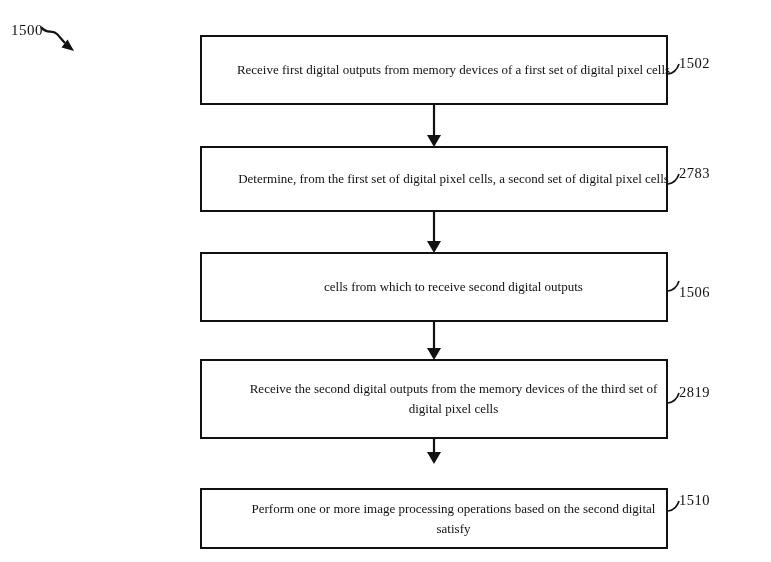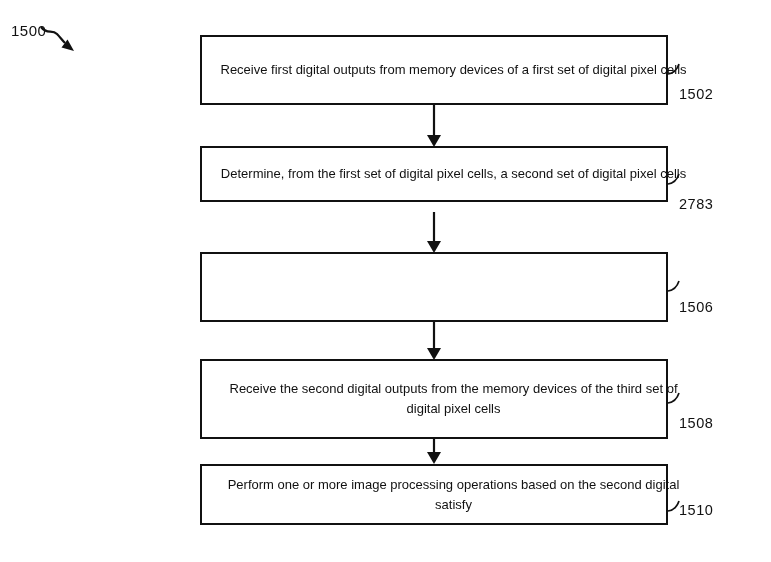--- a/index.html
+++ b/index.html
@@ -5,21 +5,21 @@
   html, body {
     margin: 0;
     padding: 0;
     background: #ffffff;
   }
   .canvas {
     position: relative;
     width: 771px;
     height: 562px;
     background: #ffffff;
-    font-family: Liberation Sans, sans-serif;
+    font-family: Liberation Serif, serif;
     color: #111111;
     overflow: hidden;
   }
   .fig-ref {
     position: absolute;
     left: 11px;
     top: 22px;
     font-size: 15px;
     font-weight: 400;
     color: #111111;
@@ -52,21 +52,20 @@
     text-align: center;
     color: #111111;
     padding-left: 39px;
   }
   .ref-label {
     position: absolute;
     left: 679px;
     font-size: 14.5px;
     color: #111111;
     letter-spacing: 0.5px;
-    margin-top: 31px;
   }
 </style>
 </head>
 <body>
 
 <div class="canvas">
 
   <div class="fig-ref">1500</div>
 
   <svg class="overlay" width="771" height="562" viewBox="0 0 771 562" xmlns="http://www.w3.org/2000/svg">
@@ -99,36 +98,37 @@
       <path d="M668,291 Q676,290 679,281" fill="none" stroke="#111111" stroke-width="1.7"></path>
       <path d="M668,403 Q676,402 679,393" fill="none" stroke="#111111" stroke-width="1.7"></path>
       <path d="M668,511 Q676,510 679,501" fill="none" stroke="#111111" stroke-width="1.7"></path>
     </g>
   </svg>
 
   <div class="flow-box" style="top:35px;height:70px">
     <div class="step-line">Receive first digital outputs from memory devices of a first set of digital pixel cells</div>
   </div>
 
-  <div class="flow-box" style="top:146px;height:56px">
+  <div class="flow-box" style="top:146px;height:66px">
     <div class="step-line">Determine, from the first set of digital pixel cells, a second set of digital pixel cells</div>
   </div>
 
   <div class="flow-box" style="top:252px;height:70px">
+    <div class="step-line">cells from which to receive second digital outputs</div>
   </div>
 
   <div class="flow-box" style="top:359px;height:80px">
     <div class="step-line">Receive the second digital outputs from the memory devices of the third set of</div>
     <div class="step-line">digital pixel cells</div>
   </div>
 
-  <div class="flow-box" style="top:464px;height:61px">
+  <div class="flow-box" style="top:488px;height:61px">
     <div class="step-line">Perform one or more image processing operations based on the second digital</div>
     <div class="step-line">satisfy</div>
   </div>
 
   <div class="ref-label" style="top:55px">1502</div>
   <div class="ref-label" style="top:165px">2783</div>
-  <div class="ref-label" style="top:268px">1506</div>
-  <div class="ref-label" style="top:384px">1508</div>
-  <div class="ref-label" style="top:471px">1510</div>
+  <div class="ref-label" style="top:284px">1506</div>
+  <div class="ref-label" style="top:384px">2819</div>
+  <div class="ref-label" style="top:492px">1510</div>
 
 </div>
 
 </body></html>

